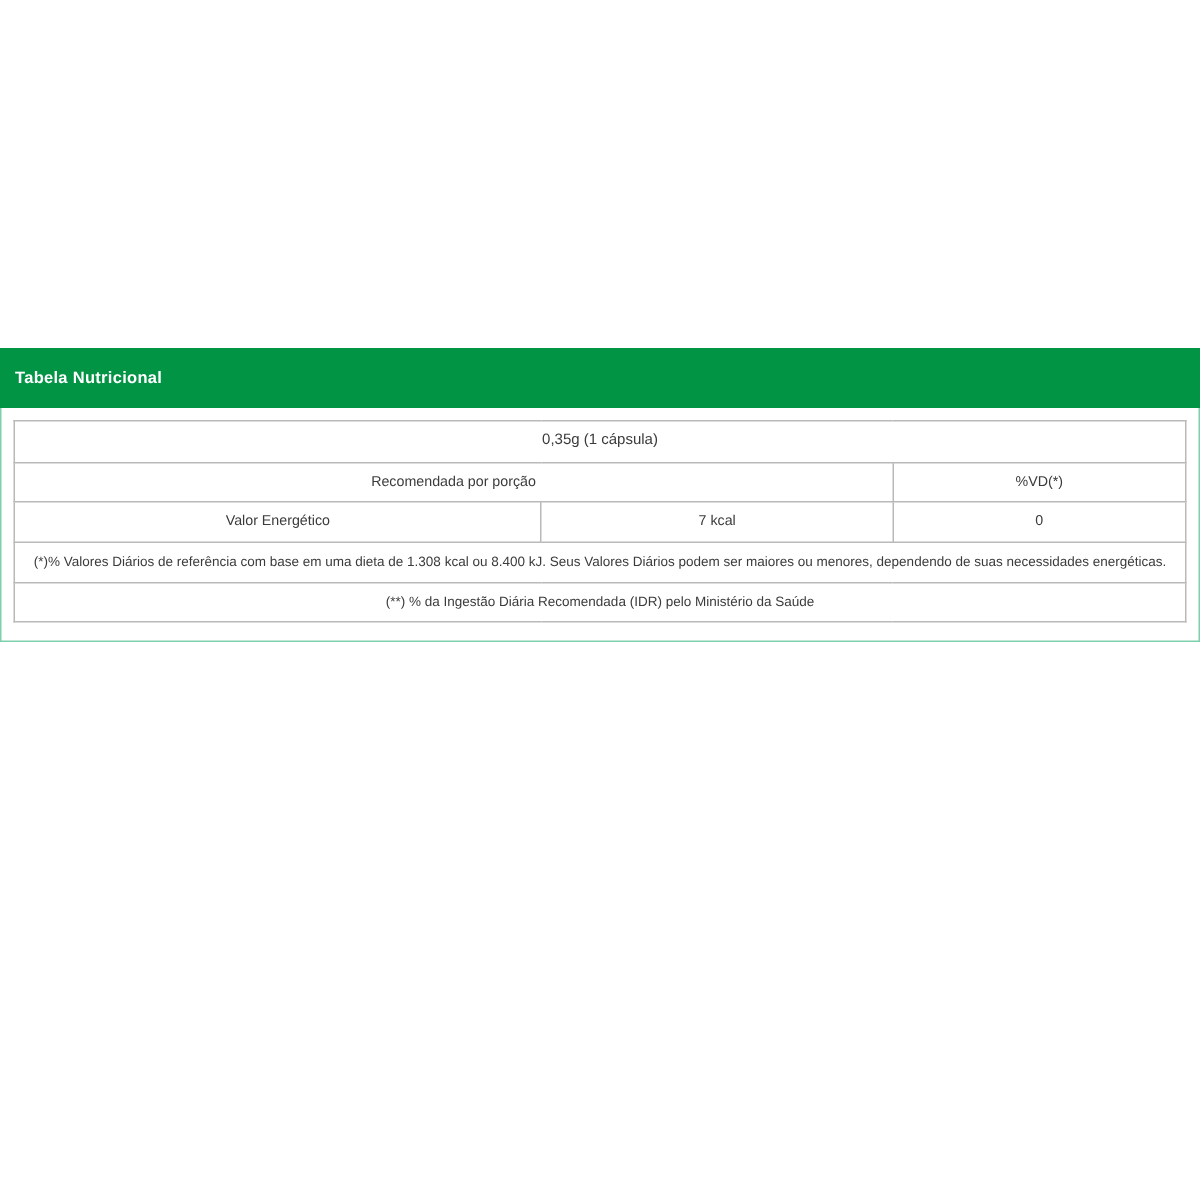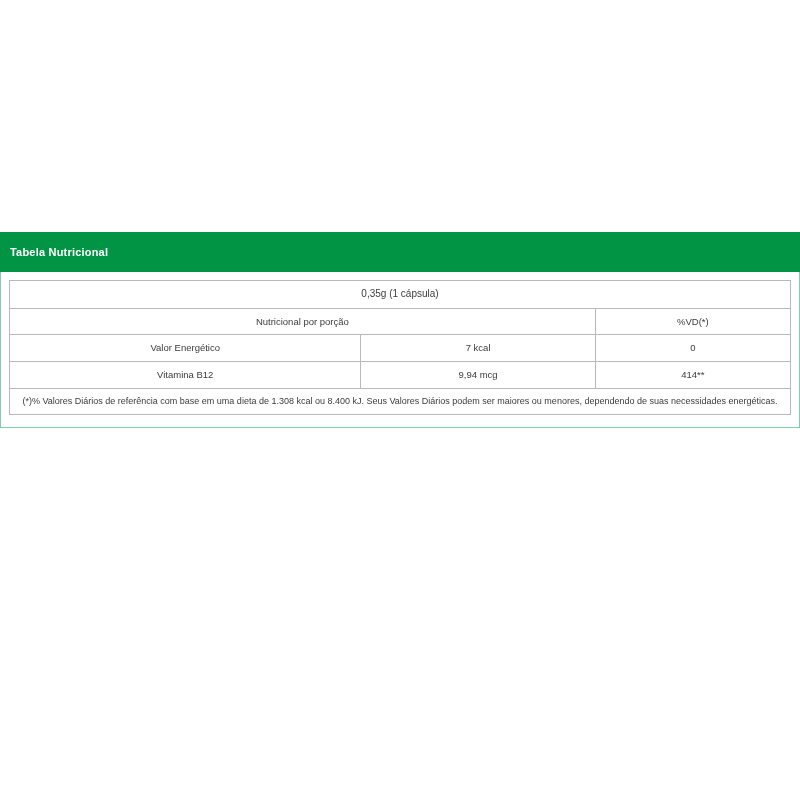--- a/index.html
+++ b/index.html
@@ -92,35 +92,33 @@
         <colgroup>
           <col class="col-a">
           <col class="col-b">
           <col class="col-c">
         </colgroup>
         <tbody>
           <tr>
             <td class="serving" colspan="3">0,35g (1 cápsula)</td>
           </tr>
           <tr>
-            <td class="colhead" colspan="2">Nutricional por porção</td>
+            <td class="colhead" colspan="2">Recomendada por porção</td>
             <td class="colhead">%VD(*)</td>
           </tr>
           <tr>
             <td class="nutrient-row">Valor Energético</td>
             <td class="nutrient-row">7 kcal</td>
             <td class="nutrient-row">0</td>
           </tr>
           <tr>
-            <td class="nutrient-row">Vitamina B12</td>
-            <td class="nutrient-row">9,94 mcg</td>
-            <td class="nutrient-row">414**</td>
+            <td class="note" colspan="3">(*)% Valores Diários de referência com base em uma dieta de 1.308 kcal ou 8.400 kJ. Seus Valores Diários podem ser maiores ou menores, dependendo de suas necessidades energéticas.</td>
           </tr>
           <tr>
-            <td class="note" colspan="3">(*)% Valores Diários de referência com base em uma dieta de 1.308 kcal ou 8.400 kJ. Seus Valores Diários podem ser maiores ou menores, dependendo de suas necessidades energéticas.</td>
+            <td class="note" colspan="3">(**) % da Ingestão Diária Recomendada (IDR) pelo Ministério da Saúde</td>
           </tr>
         </tbody>
       </table>
 
     </div>
   </div>
 
 </div>
 
 </body></html>

